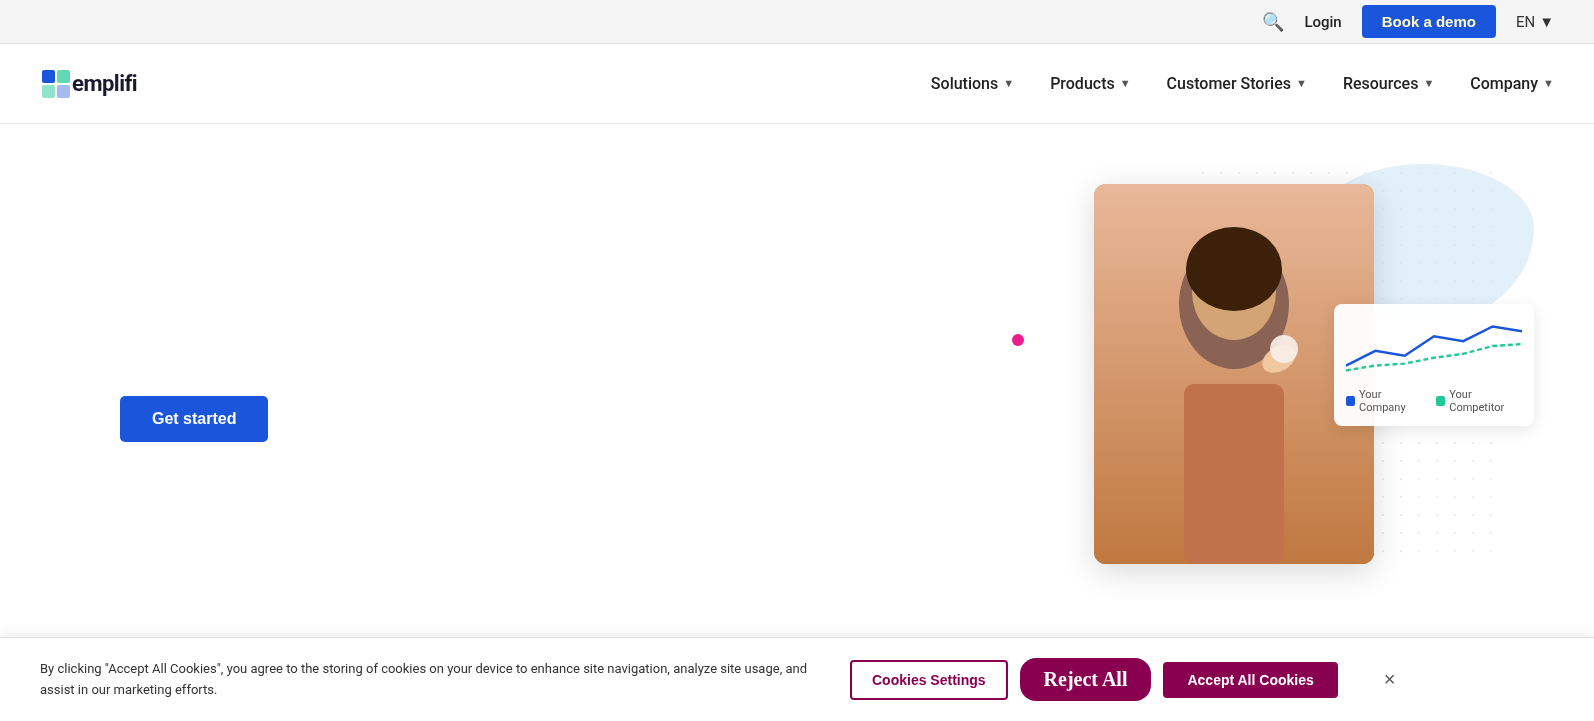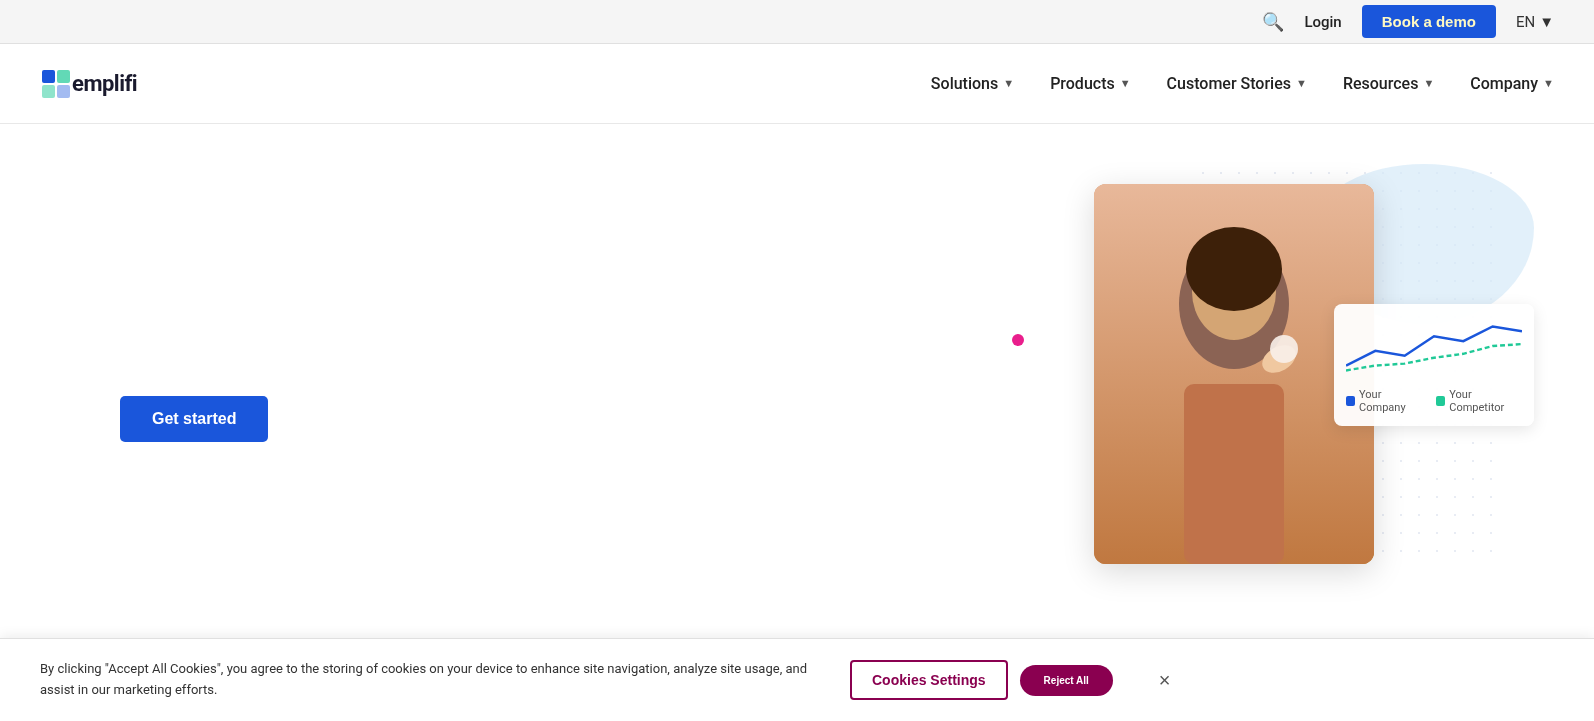--- a/index.html
+++ b/index.html
@@ -265,23 +265,24 @@
       font-size: 14px;
       font-weight: 600;
       cursor: pointer;
     }
     .btn-reject-all {
       background: #8a0050;
       color: #fff;
       border: none;
       padding: 10px 24px;
       border-radius: 16px;
-      font-size: 10px;
+      font-size: 20px;
       font-weight: 600;
       cursor: pointer;
+      font-family: Liberation Serif, serif;
     }
     .btn-accept-all {
       background: #8a0050;
       color: #fff;
       border: none;
       padding: 10px 24px;
       border-radius: 4px;
       font-size: 14px;
       font-weight: 600;
       cursor: pointer;
@@ -408,15 +409,16 @@
       </div>
     </div>
   </div>
 </section>
 
 <div class="cookie-banner">
   <p class="cookie-text">By clicking "Accept All Cookies", you agree to the storing of cookies on your device to enhance site navigation, analyze site usage, and assist in our marketing efforts.</p>
   <div class="cookie-buttons">
     <button class="btn-cookie-settings">Cookies Settings</button>
     <button class="btn-reject-all">Reject All</button>
+    <button class="btn-accept-all">Accept All Cookies</button>
   </div>
   <button class="cookie-close">×</button>
 </div>
 
 </body></html>

